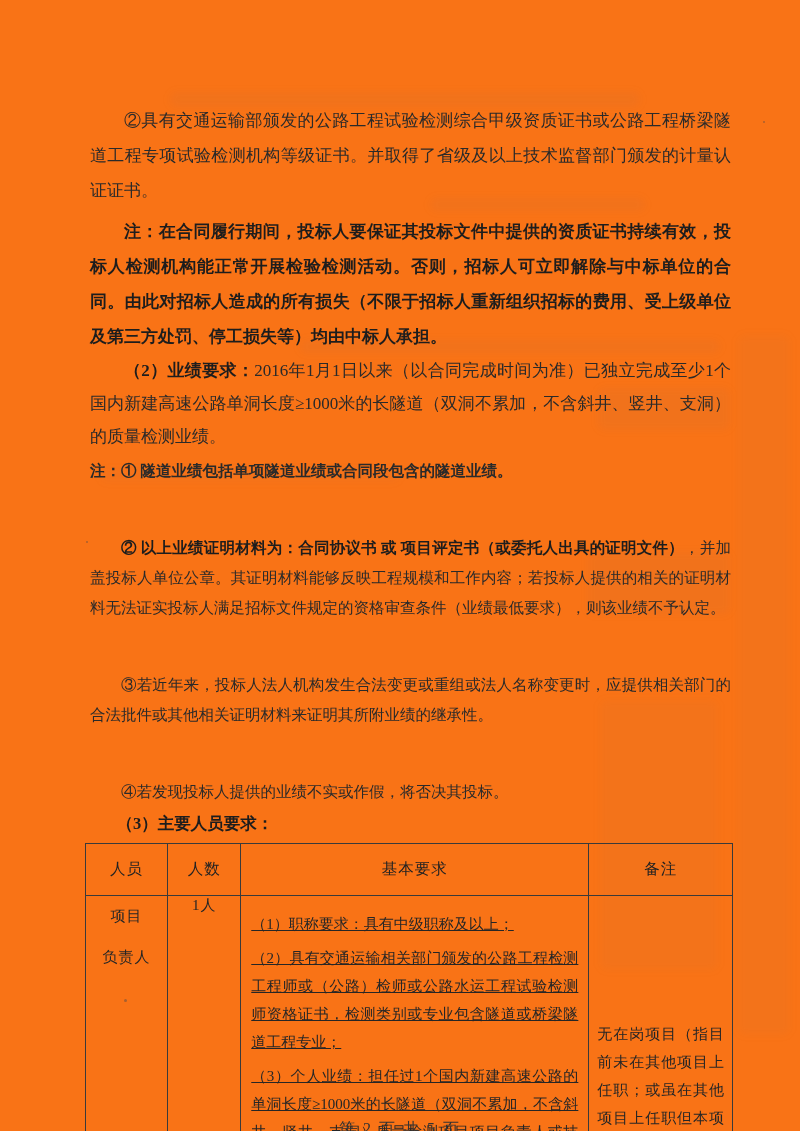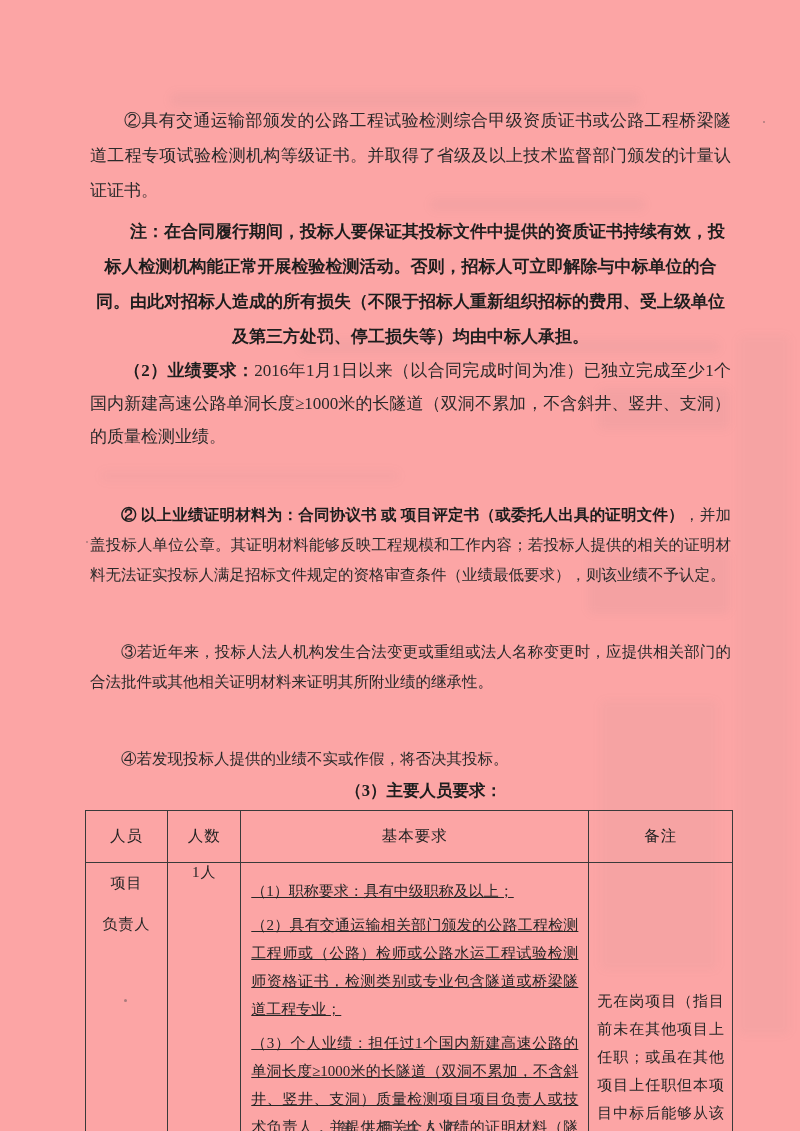--- a/index.html
+++ b/index.html
@@ -5,37 +5,37 @@
   * { margin: 0; padding: 0; box-sizing: border-box; }
   html, body { width: 800px; }
   body {
     font-family: "Liberation Serif", "DejaVu Serif", serif;
     background: #ffffff;
   }
   .page {
     position: relative;
     width: 800px;
     height: 1131px;
-    background: #fca5a5;
+    background: #f97316;
     color: #2a2a2a;
     overflow: hidden;
   }
   .content {
     position: relative;
     padding: 103px 69px 0 90px;
     z-index: 2;
   }
   .para {
     font-size: 17px;
     line-height: 35px;
     text-align: justify;
     color: #2a2a2a;
   }
   .indent { text-indent: 2em; }
-  .bold { font-weight: bold; color: #1d1d1d; text-align: center; }
+  .bold { font-weight: bold; color: #1d1d1d; }
   .para-note-main { margin-top: 6px; }
   .para-perf { line-height: 33px; }
   .note {
     font-size: 15.5px;
     line-height: 30px;
     text-align: justify;
     color: #2a2a2a;
     margin-top: 47px;
   }
   .note-first { margin-top: 3px; }
@@ -142,20 +142,21 @@
   <div class="speck dot3"></div>
 
   <div class="content">
 
     <p class="para indent">②具有交通运输部颁发的公路工程试验检测综合甲级资质证书或公路工程桥梁隧道工程专项试验检测机构等级证书。并取得了省级及以上技术监督部门颁发的计量认证证书。</p>
 
     <p class="para indent bold para-note-main">注：在合同履行期间，投标人要保证其投标文件中提供的资质证书持续有效，投标人检测机构能正常开展检验检测活动。否则，招标人可立即解除与中标单位的合同。由此对招标人造成的所有损失（不限于招标人重新组织招标的费用、受上级单位及第三方处罚、停工损失等）均由中标人承担。</p>
 
     <p class="para indent para-perf"><span class="bold">（2）业绩要求：</span><span>2016年1月1日以来（以合同完成时间为准）已独立完成至少1个国内新建高速公路单洞长度≥1000米的长隧道（双洞不累加，不含斜井、竖井、支洞）的质量检测业绩。</span></p>
 
+    <p class="note bold note-first">注：① 隧道业绩包括单项隧道业绩或合同段包含的隧道业绩。</p>
 
     <p class="note indent"><span class="bold">② 以上业绩证明材料为：合同协议书 或 项目评定书（或委托人出具的证明文件）</span><span>，并加盖投标人单位公章。其证明材料能够反映工程规模和工作内容；若投标人提供的相关的证明材料无法证实投标人满足招标文件规定的资格审查条件（业绩最低要求），则该业绩不予认定。</span></p>
 
     <p class="note indent">③若近年来，投标人法人机构发生合法变更或重组或法人名称变更时，应提供相关部门的合法批件或其他相关证明材料来证明其所附业绩的继承性。</p>
 
     <p class="note indent">④若发现投标人提供的业绩不实或作假，将否决其投标。</p>
 
     <p class="section-title bold">（3）主要人员要求：</p>
 
     <table class="req-table">

